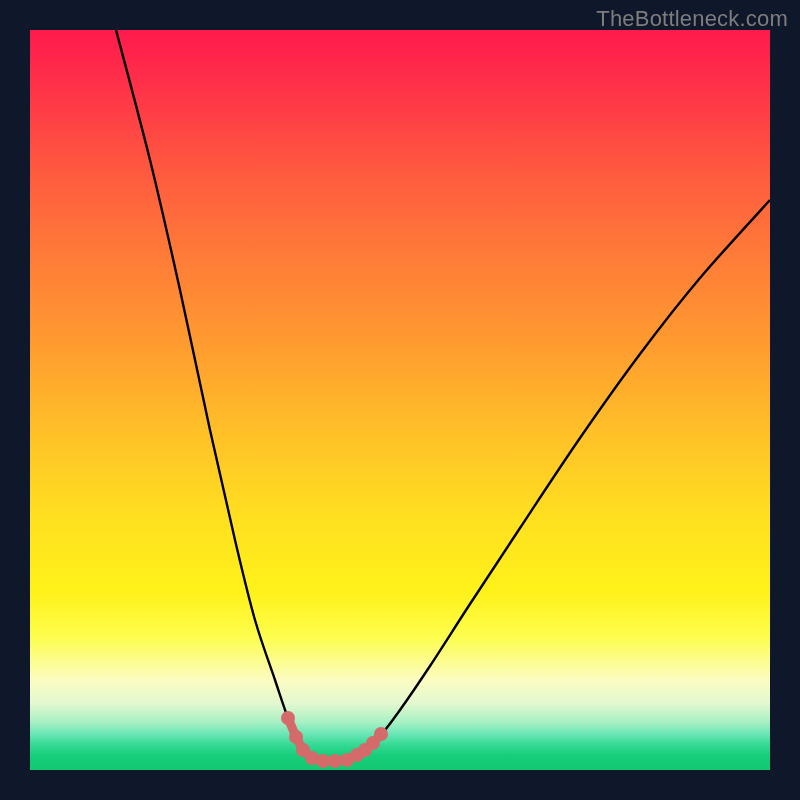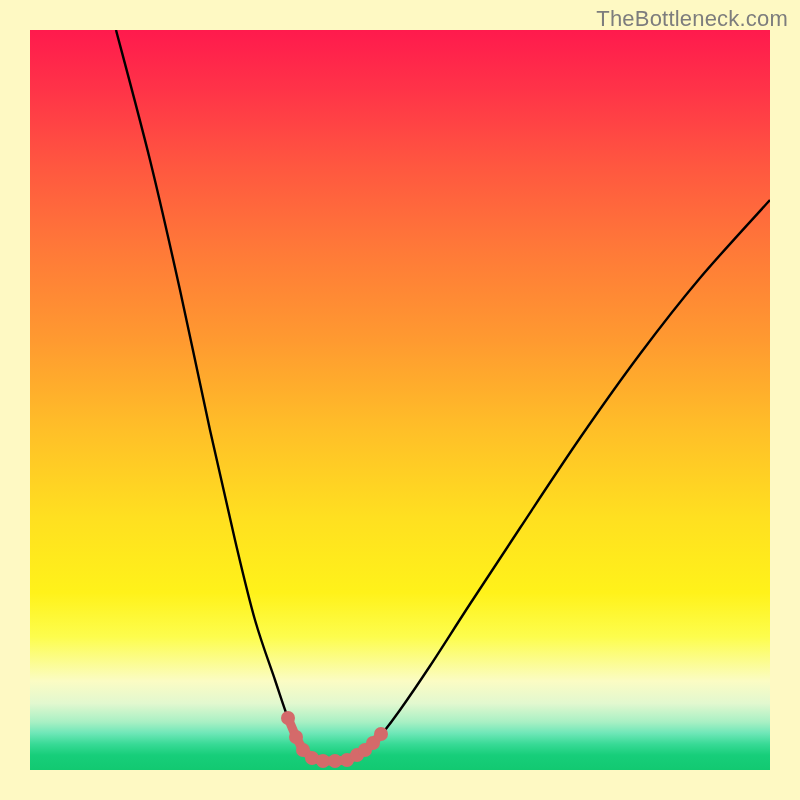--- a/index.html
+++ b/index.html
@@ -10,21 +10,21 @@
     overflow: hidden;
     background: #000;
     font-family: Arial, Helvetica, sans-serif;
   }
   .frame {
     position: absolute;
     left: 0;
     top: 0;
     width: 800px;
     height: 800px;
-    background: #fef9c3;
+    background: #0f172a;
   }
   .plot {
     position: absolute;
     left: 30px;
     top: 30px;
     width: 740px;
     height: 740px;
     background: linear-gradient(to bottom,
       #ff1a4d 0%,
       #ff3348 8%,

